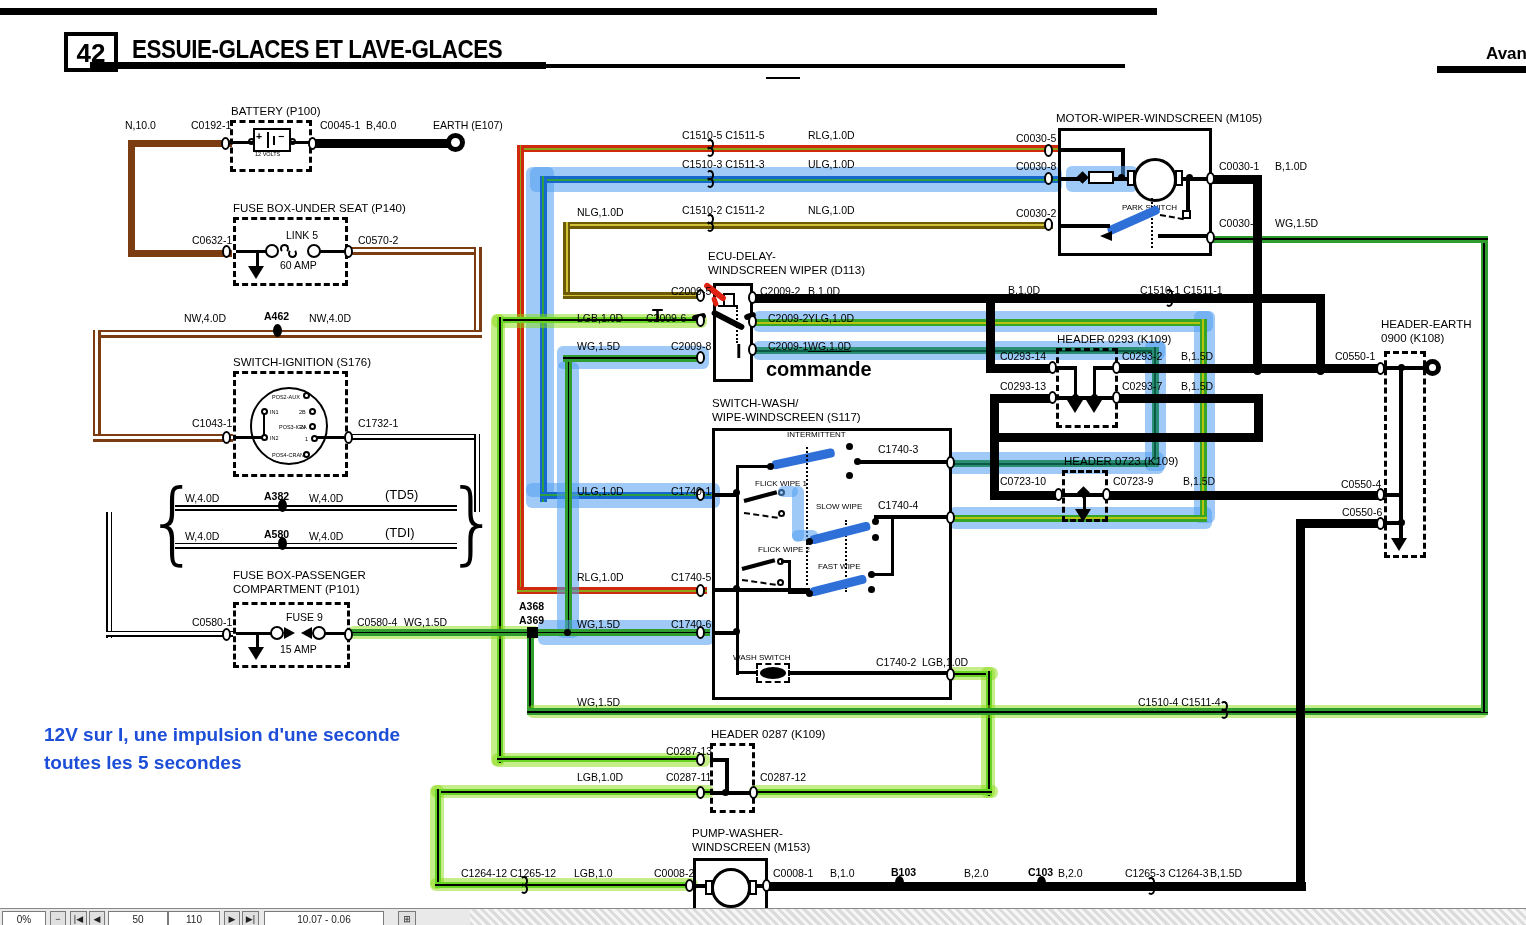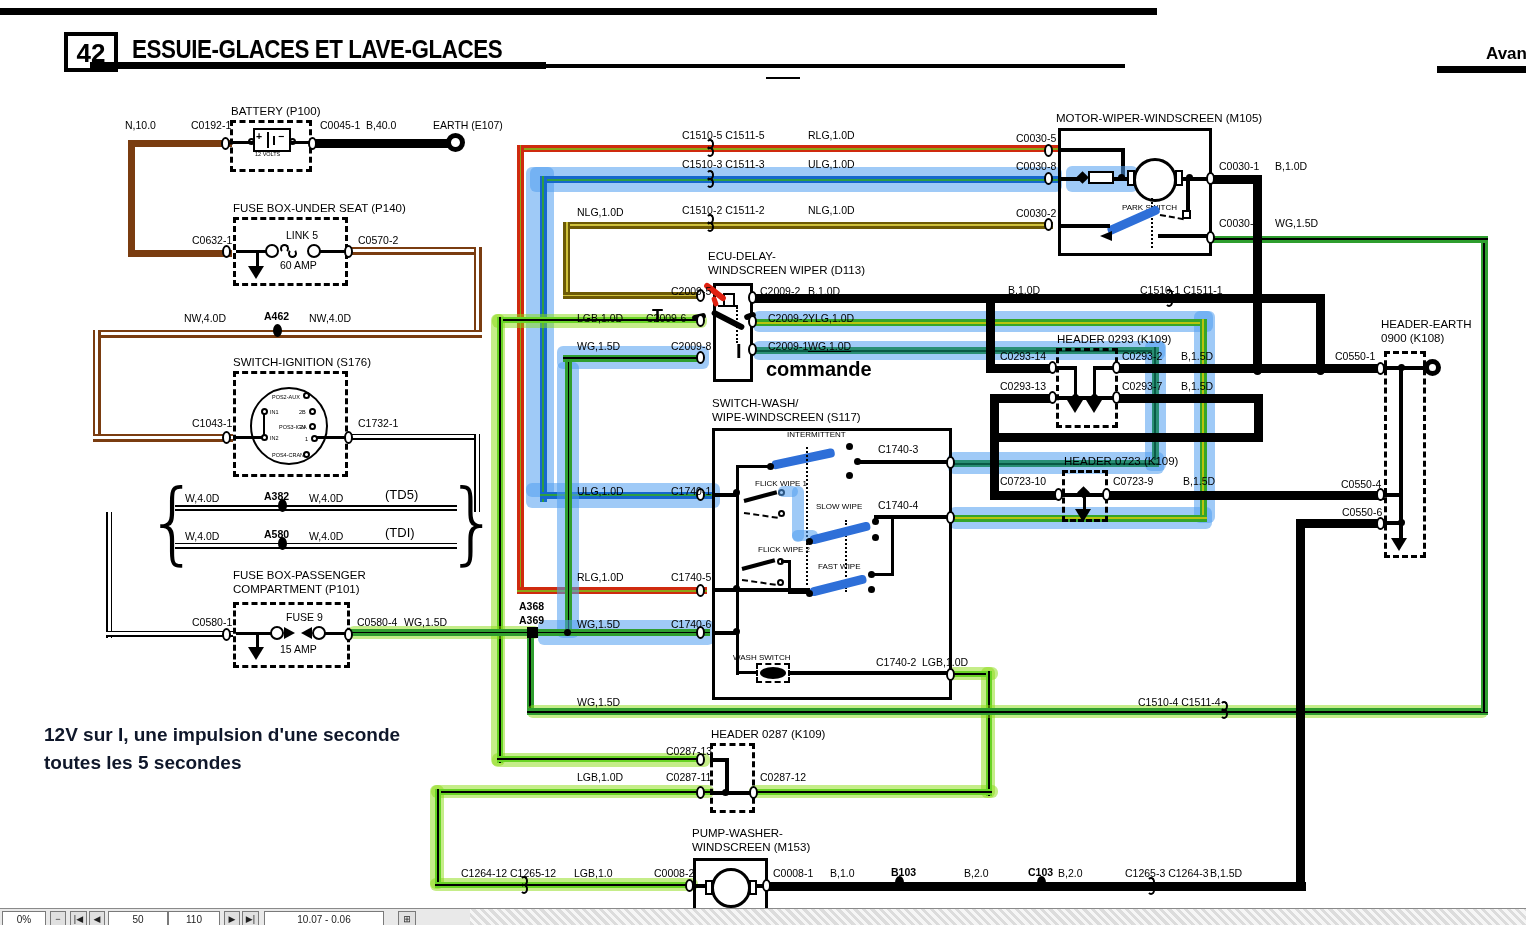--- a/index.html
+++ b/index.html
@@ -49,21 +49,21 @@
   .tril{position:absolute;width:0;height:0;border-top:5px solid transparent;border-bottom:5px solid transparent;border-right:12px solid #000}
   .dia{position:absolute;width:9px;height:9px;background:#000;transform:rotate(45deg)}
   .blade{position:absolute;height:9px;background:#2e6fd8;border-radius:4px;transform-origin:left center}
   .bkblade{position:absolute;height:4px;background:#000;transform-origin:left center}
   .dshb{position:absolute;border-top:2px dashed #000;transform-origin:left center}
   .dotv{position:absolute;border-left:2px dotted #000}
   .ccon{position:absolute;width:7px;height:7px;border:2px solid #000;border-radius:50%;background:#fff;box-sizing:border-box}
   .csq{position:absolute;width:9px;height:9px;border:2px solid #000;background:#fff;box-sizing:border-box}
   .jsq{position:absolute;width:11px;height:11px;background:#000}
   .brace{position:absolute;font:100 84px "DejaVu Sans",sans-serif;color:#000;transform:scaleY(1.05)}
-  .note{position:absolute;font:bold 19px "Liberation Sans",sans-serif;color:#0f172a;white-space:nowrap}
+  .note{position:absolute;font:bold 19px "Liberation Sans",sans-serif;color:#1d4ed8;white-space:nowrap}
   .hdr-num{position:absolute;left:64px;top:32px;width:54px;height:40px;border:4px solid #000;box-sizing:border-box;
            font:bold 26px "Liberation Sans",sans-serif;text-align:center;line-height:34px}
   .hdr-title{position:absolute;left:132px;top:34px;font:bold 26px "Liberation Sans",sans-serif;letter-spacing:-.5px;
              transform:scaleX(.86);transform-origin:left top;white-space:nowrap}
   .hdr-sub{position:absolute;left:672px;top:28px;font:bold 23px "Liberation Sans",sans-serif;white-space:nowrap}
   .hdr-corner{position:absolute;left:1486px;top:44px;font:bold 17px "Liberation Sans",sans-serif;white-space:nowrap}
   .bar{position:absolute;background:#000}
   .status{position:absolute;left:0;top:908px;width:1526px;height:17px;background:#e9e9e9;border-top:1px solid #8a8a8a;box-sizing:border-box}
   .sb-box{position:absolute;top:911px;height:18px;background:#fff;border:1px solid #7a7a7a;box-sizing:border-box;
           font:10px "Liberation Sans",sans-serif;text-align:center;line-height:16px;color:#222}

